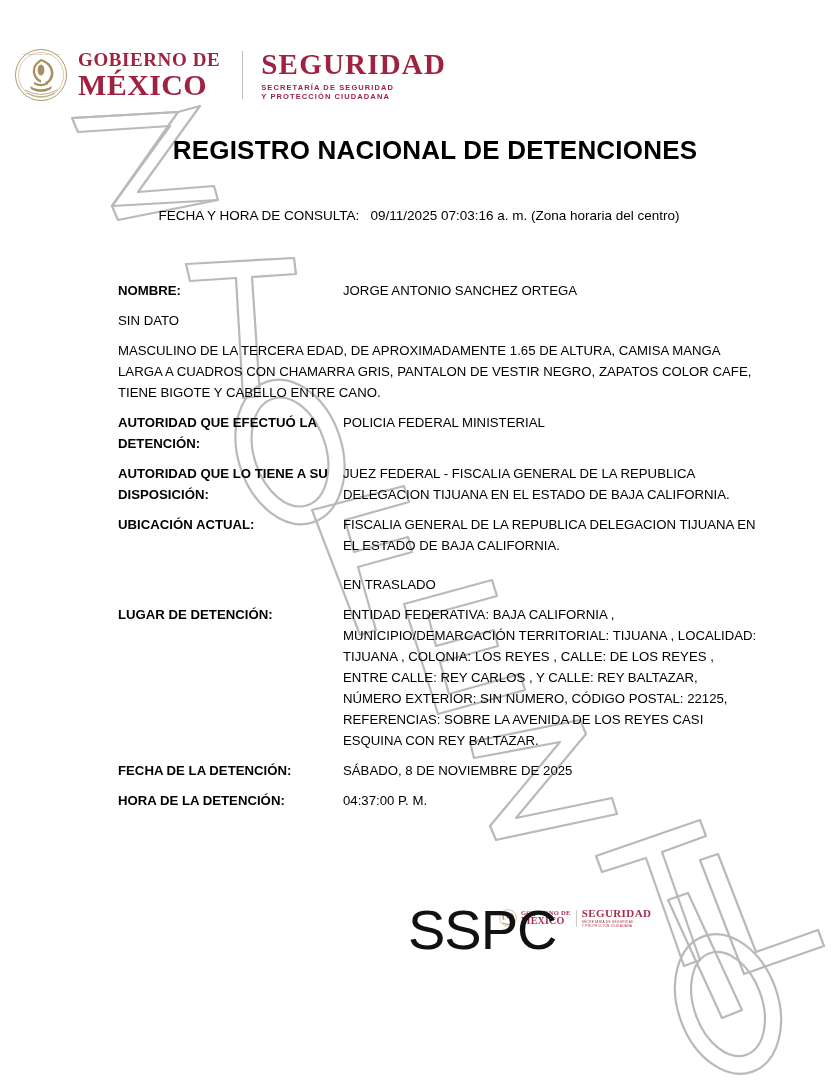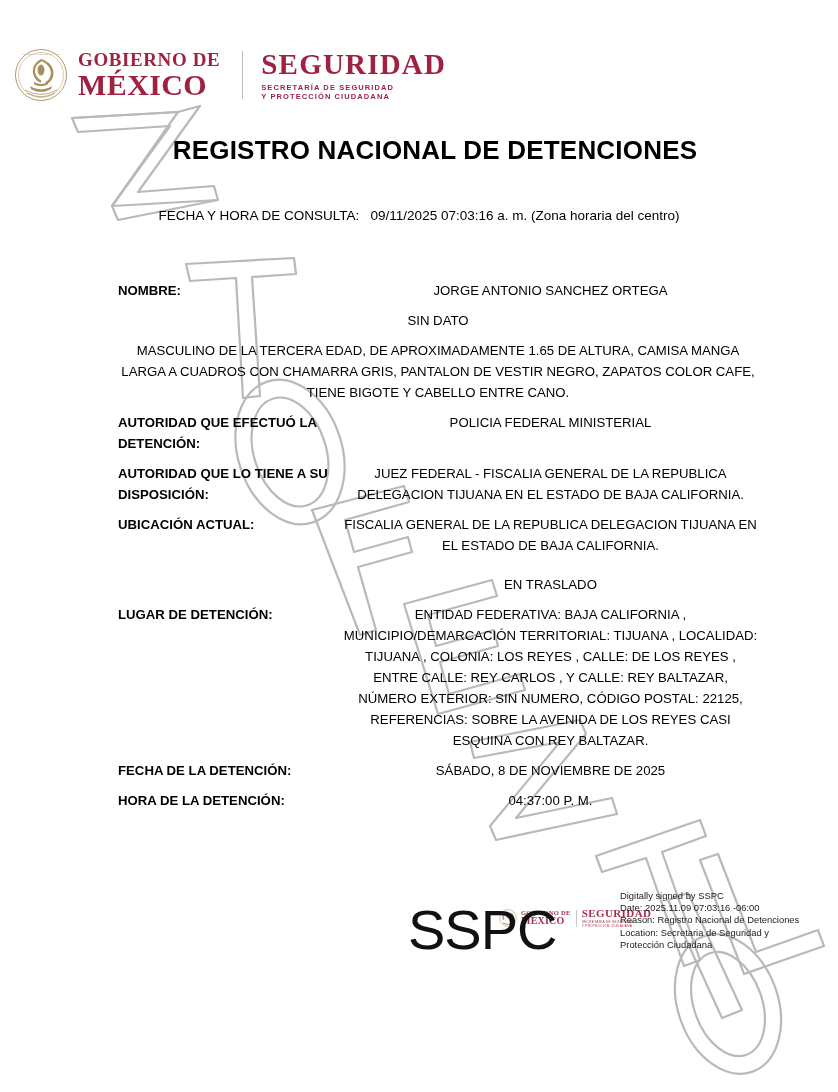--- a/index.html
+++ b/index.html
@@ -138,21 +138,21 @@
     flex: 0 0 225px;
     font-size: 13.2px;
     font-weight: bold;
     line-height: 21px;
   }
   .row .value {
     flex: 1 1 auto;
     font-size: 13.2px;
     line-height: 21px;
   }
-  .value .para { margin: 0; text-align: center; }
+  .value .para { margin: 0; }
   .value .para + .para { margin-top: 18px; }
 
   
   .sig-stamp {
     position: absolute;
     left: 408px;
     top: 902px;
     z-index: 9;
     display: flex;
     align-items: center;
@@ -371,21 +371,14 @@
       <div class="mini-seg-l1">SEGURIDAD</div>
       <div class="mini-seg-l2">SECRETARÍA DE SEGURIDAD</div>
       <div class="mini-seg-l3">Y PROTECCIÓN CIUDADANA</div>
     </div>
   </div>
 
   <div class="sig-stamp">
     <div class="sspc-big">SSPC</div>
   </div>
 
-  <div class="sig-text">
-    <div>Digitally signed by SSPC</div>
-    <div>Date: 2025.11.09 07:03:16 -06:00</div>
-    <div>Reason: Registro Nacional de Detenciones</div>
-    <div>Location: Secretaria de Seguridad y</div>
-    <div>Protección Ciudadana</div>
-  </div>
 
 </div>
 
 </body></html>

